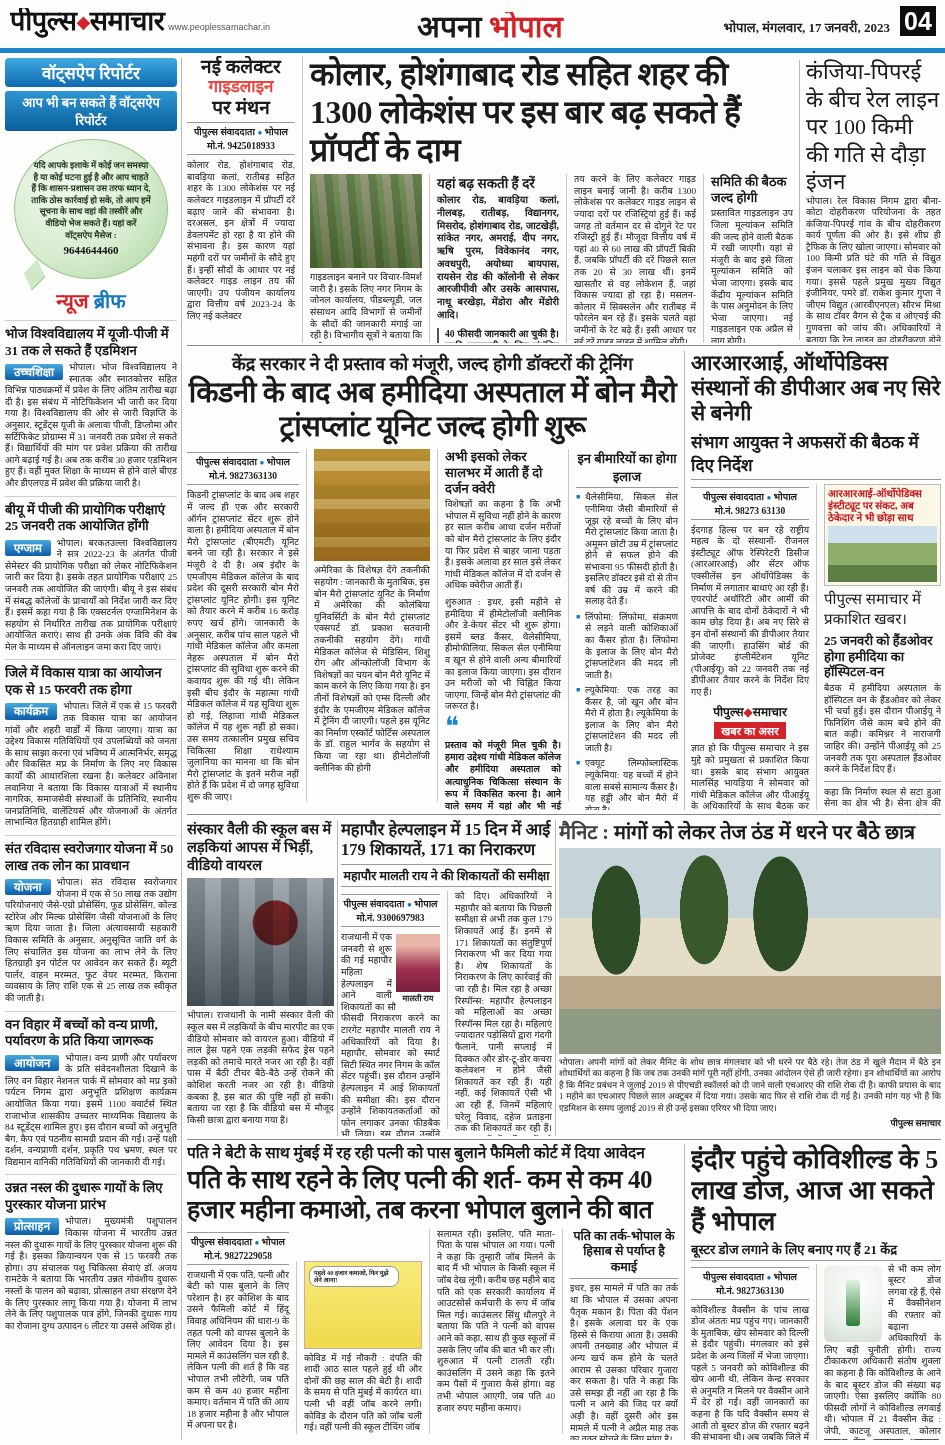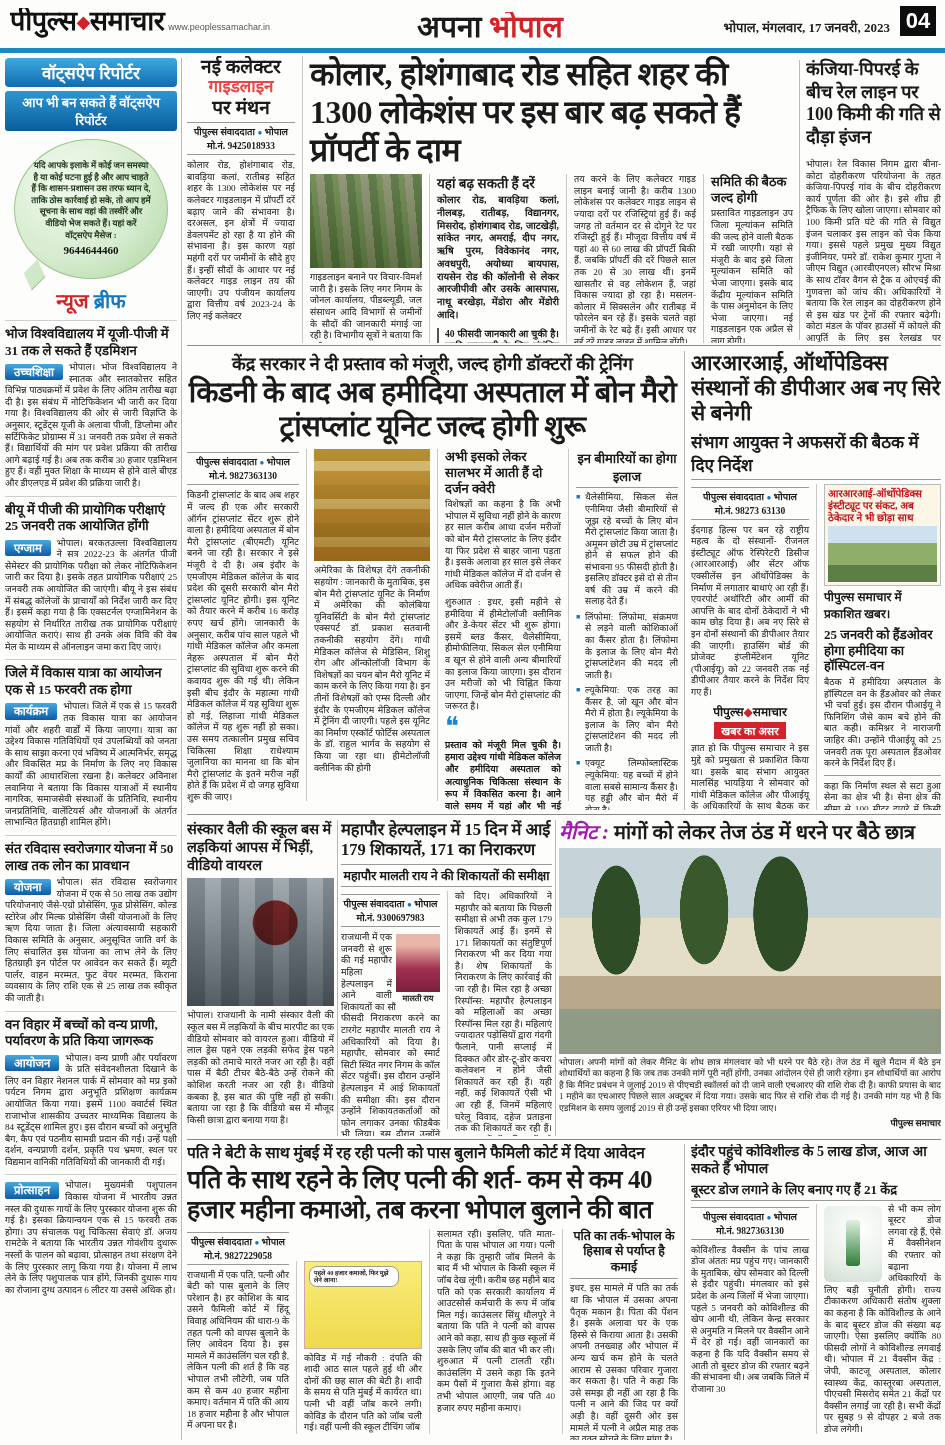--- a/index.html
+++ b/index.html
@@ -9,21 +9,21 @@
   .v-rule{position:absolute;width:1px;background:#b9b9b9;}
   .h-rule{position:absolute;height:1px;background:#8a8a8a;}
   
   .logo-line1{font-size:27px;font-weight:bold;color:#111;letter-spacing:-0.5px;line-height:1;}
   .logo-diamond{color:#d2232a;font-size:18px;vertical-align:2px;}
   .logo-url{font-size:9px;color:#555;font-family:"Liberation Sans",sans-serif;}
   .edition{font-size:30px;font-weight:bold;line-height:1;}
   .edition .red{color:#d2232a;}
   .dateline{font-size:13px;font-weight:bold;color:#222;}
   .pagenum{background:#0d0d0d;color:#fff;font-family:"Liberation Sans",sans-serif;
-           font-weight:bold;font-size:22px;width:36px;height:30px;display:flex;
+           font-weight:bold;font-size:25px;width:36px;height:30px;display:flex;
            align-items:center;justify-content:center;}
   .blue-rule{position:absolute;left:0;top:48px;width:945px;height:5px;background:#1b86c8;}
   
   .wa-title{background:linear-gradient(#3fa9e0,#0f6bb0);color:#fff;text-align:center;
             font-size:17px;font-weight:bold;border-radius:4px;padding:3px 0;}
   .wa-sub{background:linear-gradient(#2d96d2,#0a5d9c);color:#fff;text-align:center;
           font-size:13px;font-weight:bold;border-radius:3px;padding:2px 0;margin-top:4px;}
   .bubble{position:relative;margin:8px auto 2px;width:152px;height:138px;border-radius:50%;
           background:radial-gradient(circle at 35% 30%,#f2faee 0%,#d7ecd0 55%,#a9d49b 100%);
           border:1px solid #9cc48d;display:flex;align-items:center;justify-content:center;}
@@ -54,60 +54,60 @@
   .quote-txt{font-size:9.4px;font-weight:bold;line-height:1.3;text-align:justify;}
   .photo{background:#ccc;}
   
   .kick1{font-size:19px;font-weight:bold;text-align:center;line-height:1.15;}
   .kick-red{color:#ef4444;font-size:17px;font-family:Liberation Mono, monospace;}
   .main-headline{font-size:32px;font-weight:bold;line-height:1.18;letter-spacing:-0.5px;}
   .rates-title{font-size:13.5px;font-weight:bold;margin-bottom:2px;}
   .rates-list{font-size:9.8px;font-weight:bold;line-height:1.3;text-align:justify;}
   .rates-note{border-left:2px solid #555;padding-left:6px;margin-top:6px;
               font-size:9.6px;font-weight:bold;line-height:1.3;text-align:justify;}
-  .rail-h{font-size:18px;font-weight:bold;line-height:1.25;margin-bottom:11px;}
+  .rail-h{font-size:22px;font-weight:normal;line-height:1.25;margin-bottom:0;}
   
   .kicker2{text-align:center;font-size:18px;font-weight:bold;}
   .bmt-headline{text-align:center;font-size:29px;font-weight:bold;line-height:1.18;letter-spacing:-0.5px;}
   .dis-title{font-size:13px;font-weight:bold;text-align:center;border-bottom:1px solid #999;
              padding-bottom:2px;margin-bottom:4px;}
   .dis-item{font-size:9.1px;line-height:1.27;text-align:justify;margin-bottom:4px;padding-left:9px;position:relative;}
   .dis-item::before{content:"■";color:#1477bd;font-size:7px;position:absolute;left:0;top:1px;}
   
   .rri-h{font-size:21px;font-weight:bold;line-height:1.2;}
   .rri-sub{font-size:17px;font-weight:bold;border-bottom:1px solid #999;padding:3px 0;}
   .impact-label1{font-size:12px;font-weight:bold;}
   .impact-label1 .d{color:#d2232a;}
   .impact-label2{background:#d2232a;color:#fff;font-family:"Liberation Sans",sans-serif;
                  font-weight:bold;font-size:11px;padding:1px 7px;display:inline-block;margin-top:2px;}
   .clip-box{border:1px solid #bbb;background:#fbf6e6;padding:3px;}
   .clip-h{color:#c4161c;font-size:10.2px;font-weight:bold;line-height:1.2;}
-  .clip-cap{font-size:12px;font-weight:bold;margin-top:2px;}
+  .clip-cap{font-size:15px;font-weight:normal;margin-top:2px;}
   
   .bus-h{font-size:14.5px;font-weight:bold;line-height:1.25;margin-bottom:4px;}
   .mayor-h{font-size:16.5px;font-weight:bold;line-height:1.22;}
   .mayor-sub{font-size:12.5px;font-weight:bold;text-align:center;border-top:1px solid #999;
              border-bottom:1px solid #999;padding:2px 0;margin:4px 0;}
   .portrait{float:right;width:44px;height:58px;margin:2px 0 2px 4px;
             background:linear-gradient(#e8b6a8 20%,#a03050 60%,#7a1f3d);}
   .portrait-cap{float:right;clear:right;font-size:8px;font-weight:bold;width:44px;text-align:center;}
   .manit-h{font-size:20px;font-weight:bold;line-height:1.2;}
-  .manit-h .red{color:#a21caf;font-style:italic;}
+  .manit-h .red{color:#404040;}
   .manit-cap{font-size:8.8px;line-height:1.3;text-align:justify;margin-top:3px;}
   .credit{font-size:9px;font-weight:bold;text-align:right;margin-top:2px;}
   
   .hus-kick{font-size:15.5px;font-weight:bold;line-height:1.2;}
   .hus-h{font-size:25px;font-weight:bold;line-height:1.2;letter-spacing:-0.4px;margin:2px 0 4px;}
   .cartoon{background:linear-gradient(#f8ec7a,#efd94e);border:1px solid #caa;height:86px;position:relative;}
   .cartoon .bub{position:absolute;left:4px;top:4px;background:#fff;border:1px solid #999;
                 border-radius:8px;font-size:6.4px;font-weight:bold;padding:2px 4px;width:80px;line-height:1.2;}
   .box-col{border-left:1px dashed #888;}
   .box-title{font-size:12.5px;font-weight:bold;text-align:center;line-height:1.25;
              border-bottom:1px solid #999;padding-bottom:3px;margin-bottom:4px;}
-  .vac-h{font-size:14px;font-weight:bold;line-height:1.2;}
+  .vac-h{font-size:26px;font-weight:bold;line-height:1.2;}
   .vac-sub{font-size:13px;font-weight:bold;border-bottom:1px solid #999;padding:2px 0;margin-bottom:3px;}
   .vial{float:left;width:58px;height:76px;margin:2px 6px 2px 0;border-radius:6px;
         background:radial-gradient(circle at 60% 30%,#ffffff 0%,#e9efe9 60%,#cfdccf 100%);position:relative;}
   .vial::after{content:"";position:absolute;left:22px;top:14px;width:14px;height:46px;
                background:linear-gradient(#dff1df,#2f7d3a);border-radius:3px;}
 </style>
 </head>
 <body>
 
 <div class="page">
@@ -155,20 +155,21 @@
     </div>
     <div class="brief">
       <div class="brief-h">संत रविदास स्वरोजगार योजना में 50 लाख तक लोन का प्रावधान</div>
       <div class="body-txt"><span class="chip">योजना</span><span>भोपाल। संत रविदास स्वरोजगार योजना में एक से 50 लाख तक उद्योग परियोजनाएं जैसे-एग्रो प्रोसेसिंग, फूड प्रोसेसिंग, कोल्ड स्टोरेज और मिल्क प्रोसेसिंग जैसी योजनाओं के लिए ऋण दिया जाता है। जिला अंत्यावसायी सहकारी विकास समिति के अनुसार, अनुसूचित जाति वर्ग के लिए संचालित इस योजना का लाभ लेने के लिए हितग्राही इन पोर्टल पर आवेदन कर सकते हैं। ब्यूटी पार्लर, वाहन मरम्मत, फुट वेयर मरम्मत, किराना व्यवसाय के लिए राशि एक से 25 लाख तक स्वीकृत की जाती है।</span></div>
     </div>
     <div class="brief">
       <div class="brief-h">वन विहार में बच्चों को वन्य प्राणी, पर्यावरण के प्रति किया जागरूक</div>
       <div class="body-txt"><span class="chip">आयोजन</span><span>भोपाल। वन्य प्राणी और पर्यावरण के प्रति संवेदनशीलता दिखाने के लिए वन विहार नेशनल पार्क में सोमवार को मप्र इको पर्यटन निगम द्वारा अनुभूति प्रशिक्षण कार्यक्रम आयोजित किया गया। इसमें 1100 क्वार्टर्स स्थित राजाभोज शासकीय उच्चतर माध्यमिक विद्यालय के 84 स्टूडेंट्स शामिल हुए। इस दौरान बच्चों को अनुभूति बैग, कैप एवं पठनीय सामग्री प्रदान की गई। उन्हें पक्षी दर्शन, वन्यप्राणी दर्शन, प्रकृति पथ भ्रमण, स्थल पर विद्यमान वानिकी गतिविधियों की जानकारी दी गई।</span></div>
     </div>
     <div class="brief">
+      <div class="brief-h">उन्नत नस्ल की दुधारू गायों के लिए पुरस्कार योजना प्रारंभ</div>
       <div class="body-txt"><span class="chip">प्रोत्साहन</span><span>भोपाल। मुख्यमंत्री पशुपालन विकास योजना में भारतीय उन्नत नस्ल की दुधारू गायों के लिए पुरस्कार योजना शुरू की गई है। इसका क्रियान्वयन एक से 15 फरवरी तक होगा। उप संचालक पशु चिकित्सा सेवाएं डॉ. अजय रामटेके ने बताया कि भारतीय उन्नत गोवंशीय दुधारू नस्लों के पालन को बढ़ावा, प्रोत्साहन तथा संरक्षण देने के लिए पुरस्कार लागू किया गया है। योजना में लाभ लेने के लिए पशुपालक पात्र होंगे, जिनकी दुधारू गाय का रोजाना दुग्ध उत्पादन 6 लीटर या उससे अधिक हो।</span></div>
     </div>
   </aside>
   <div class="v-rule" style="left:181px;top:58px;height:1382px;"></div>
 
   <section class="abs" style="left:187px;top:56px;width:606px;height:287px;">
     <div class="cols" style="height:100%;">
       <div class="c" style="width:108px;display:flex;flex-direction:column;">
         <div class="kick1">
           <div>नई कलेक्टर</div>

